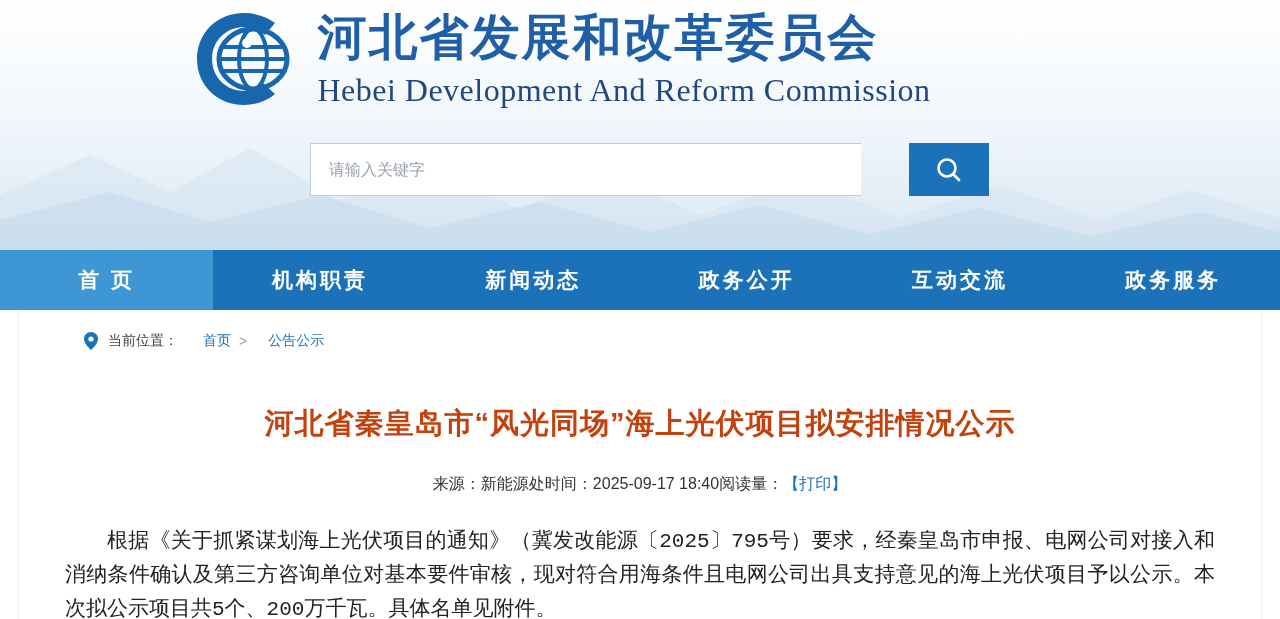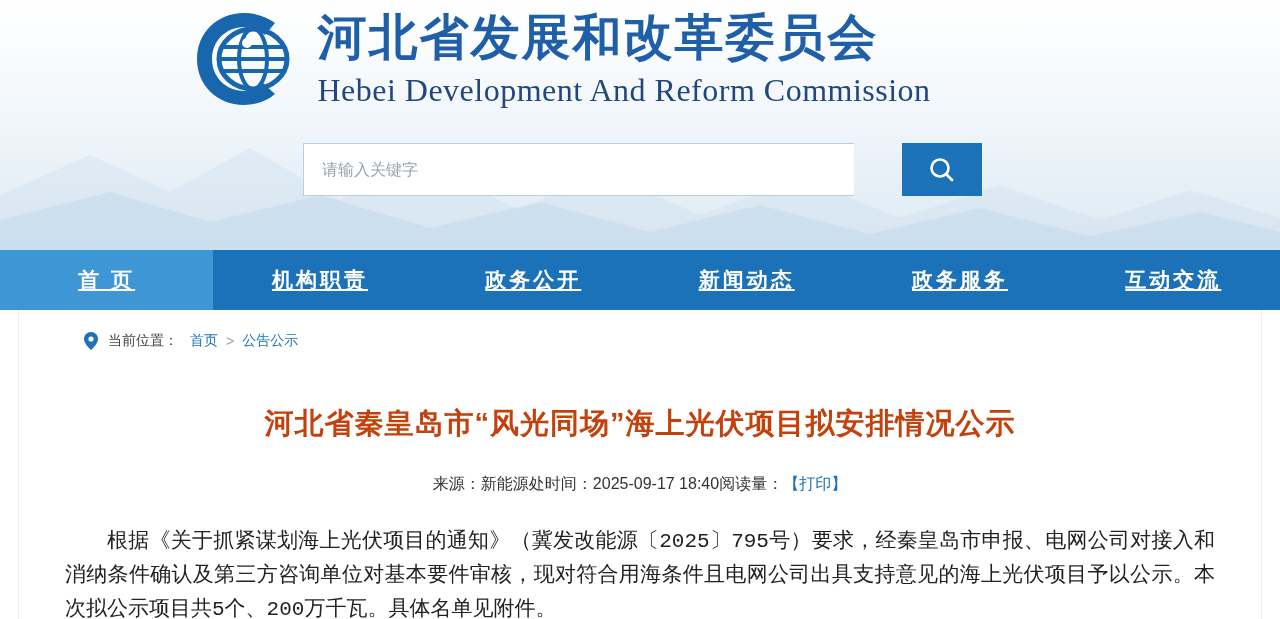--- a/index.html
+++ b/index.html
@@ -58,21 +58,21 @@
     font-size: 32px;
     color: #21477e;
     letter-spacing: .5px;
     margin-top: 4px;
     line-height: 1.2;
   }
 
   
   .search-wrap {
     position: absolute;
-    left: 303px; top: 143px;
+    left: 310px; top: 143px;
     width: 679px; height: 53px;
     display: flex;
     gap: 48px;
   }
   .search-input {
     flex: 1 1 auto;
     height: 53px;
     border: 1px solid #b9cfe4;
     border-right: none;
     background: #fff;
@@ -106,21 +106,20 @@
     flex: 1 1 0;
     display: flex;
     align-items: center;
     justify-content: center;
     color: #ffffff;
     font-size: 21px;
     font-weight: 700;
     letter-spacing: 3px;
     cursor: pointer;
     user-select: none;
-    text-decoration: underline;
   }
   .nav-item.active { background: #3f96d4; }
 
   
   .content-area {
     width: 1280px;
     background: #ffffff;
     padding: 0 18px;
   }
   .content-card {
@@ -134,21 +133,21 @@
   .breadcrumb {
     display: flex;
     align-items: center;
     height: 62px;
     font-size: 14px;
     color: #555;
     padding-left: 25px;
   }
   .pin-icon { margin-right: 10px; display: flex; align-items: center; }
   .bc-label { color: #444; margin-right: 12px; }
-  .bc-link { color: #1b72b8; cursor: pointer; }
+  .bc-link { color: #1b72b8; cursor: pointer; margin-left: 13px; }
   .bc-sep { color: #9aa3ab; margin: 0 8px; }
 
   .article-title {
     text-align: center;
     font-size: 29px;
     font-weight: 700;
     color: #c2410c;
     letter-spacing: 1px;
     margin-top: 32px;
   }
@@ -208,24 +207,24 @@
           <line x1="19" y1="19" x2="25" y2="25" stroke="#ffffff" stroke-width="2.8" stroke-linecap="round"></line>
         </svg>
       </button>
     </div>
   </div>
 </div>
 
 <div class="nav">
   <div class="nav-item active">首 页</div>
   <div class="nav-item">机构职责</div>
+  <div class="nav-item">新闻动态</div>
   <div class="nav-item">政务公开</div>
-  <div class="nav-item">新闻动态</div>
+  <div class="nav-item">互动交流</div>
   <div class="nav-item">政务服务</div>
-  <div class="nav-item">互动交流</div>
 </div>
 
 <div class="content-area">
   <div class="content-card">
 
     <div class="breadcrumb">
       <span class="pin-icon">
         <svg width="14" height="18" viewBox="0 0 14 18">
           <path d="M7 0 C3.1 0 0 3.1 0 7 C0 12 7 18 7 18 C7 18 14 12 14 7 C14 3.1 10.9 0 7 0 Z" fill="#1b72b8"></path>
           <circle cx="7" cy="7" r="2.6" fill="#ffffff"></circle>

